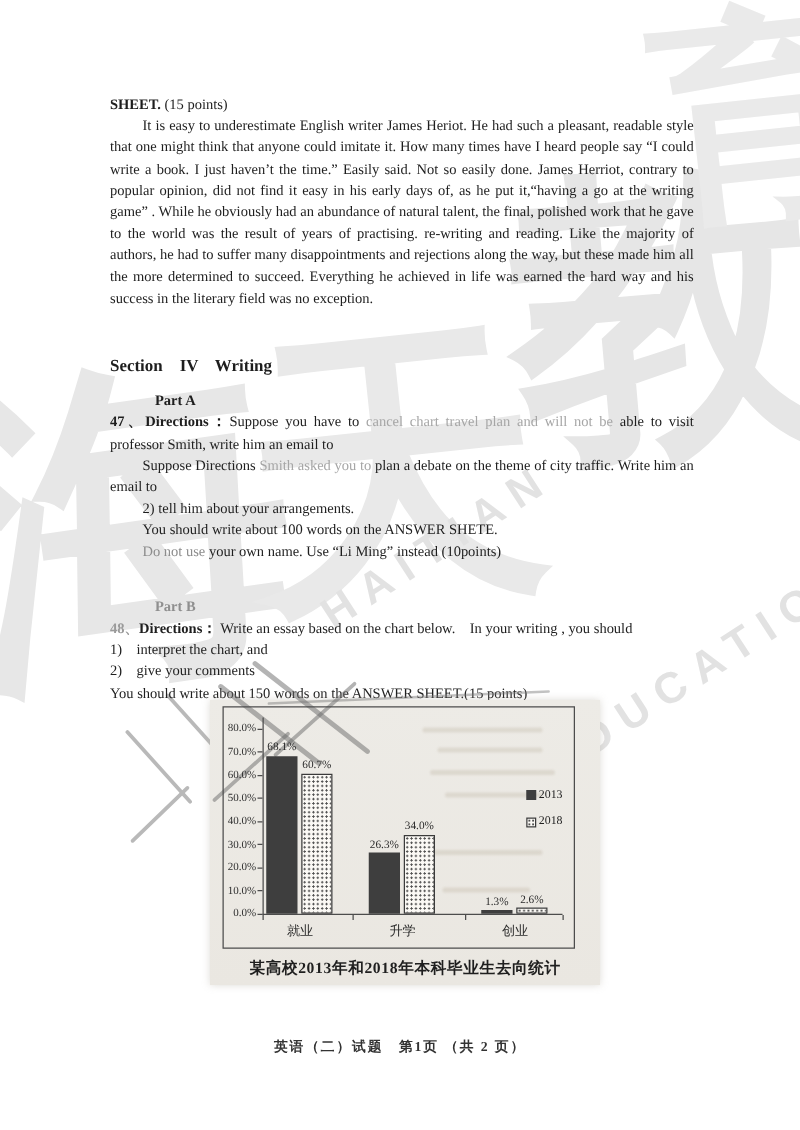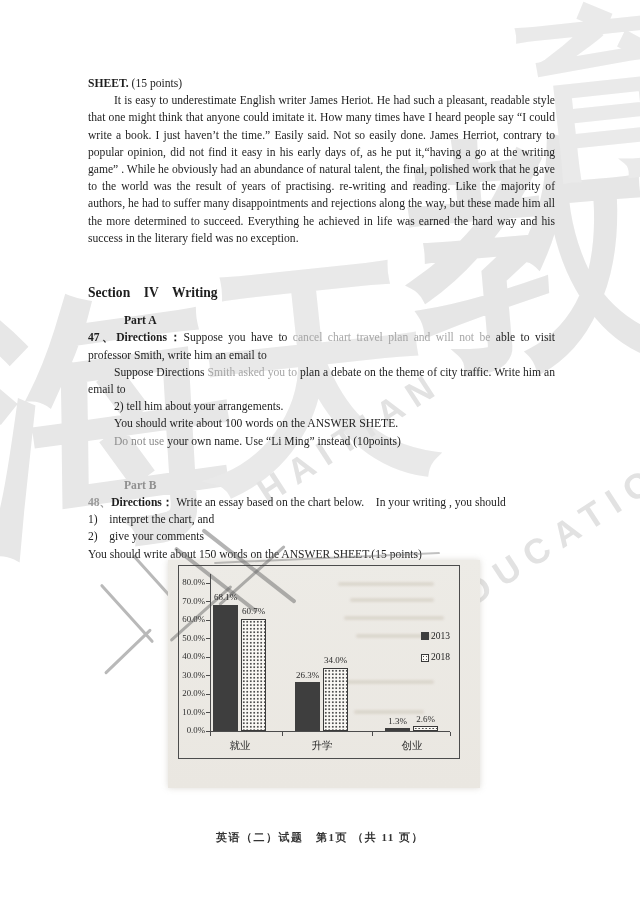--- a/index.html
+++ b/index.html
@@ -183,20 +183,21 @@
               <div class="lg-row">
                 <span class="lg-sq sq-s0"></span>
                 <span class="lg-label">2013</span>
               </div>
               <div class="lg-row">
                 <span class="lg-sq sq-s1"></span>
                 <span class="lg-label">2018</span>
               </div>
             </div>
           </div>
+        <div class="chart-title">某高校2013年和2018年本科毕业生去向统计</div>
       </div>
     </div>
 
   </div>
 
-  <div class="footer">英语（二）试题　第1页 （共 11 页）</div>
+  <div class="footer">英语（二）试题　第1页 （共 2 页）</div>
 
 </div>
 
 </body></html>

